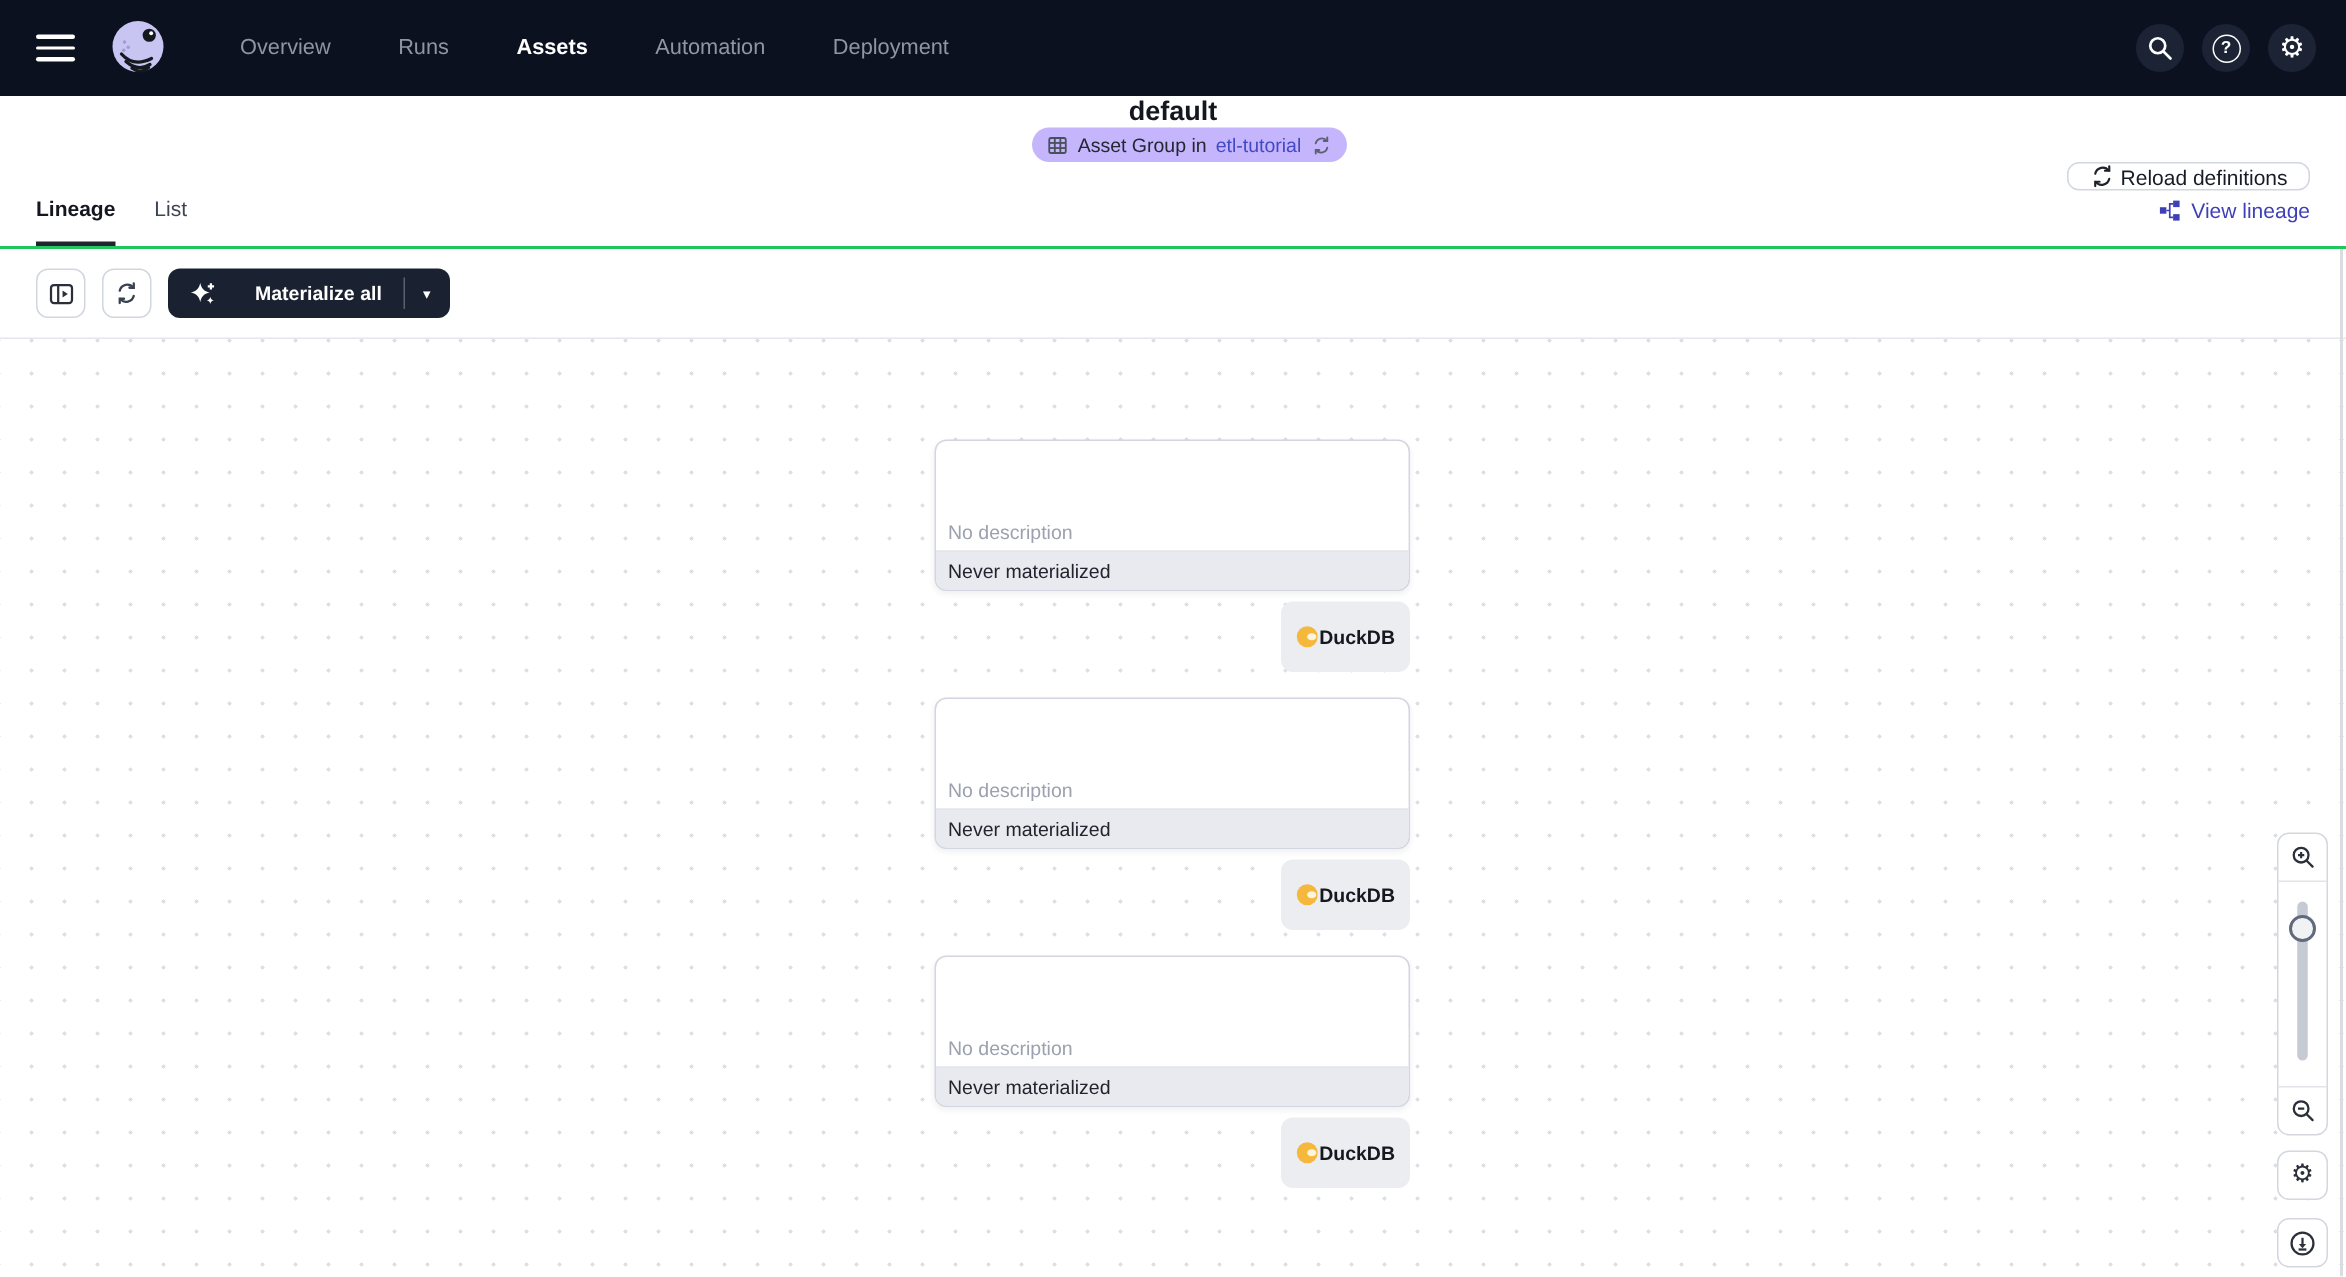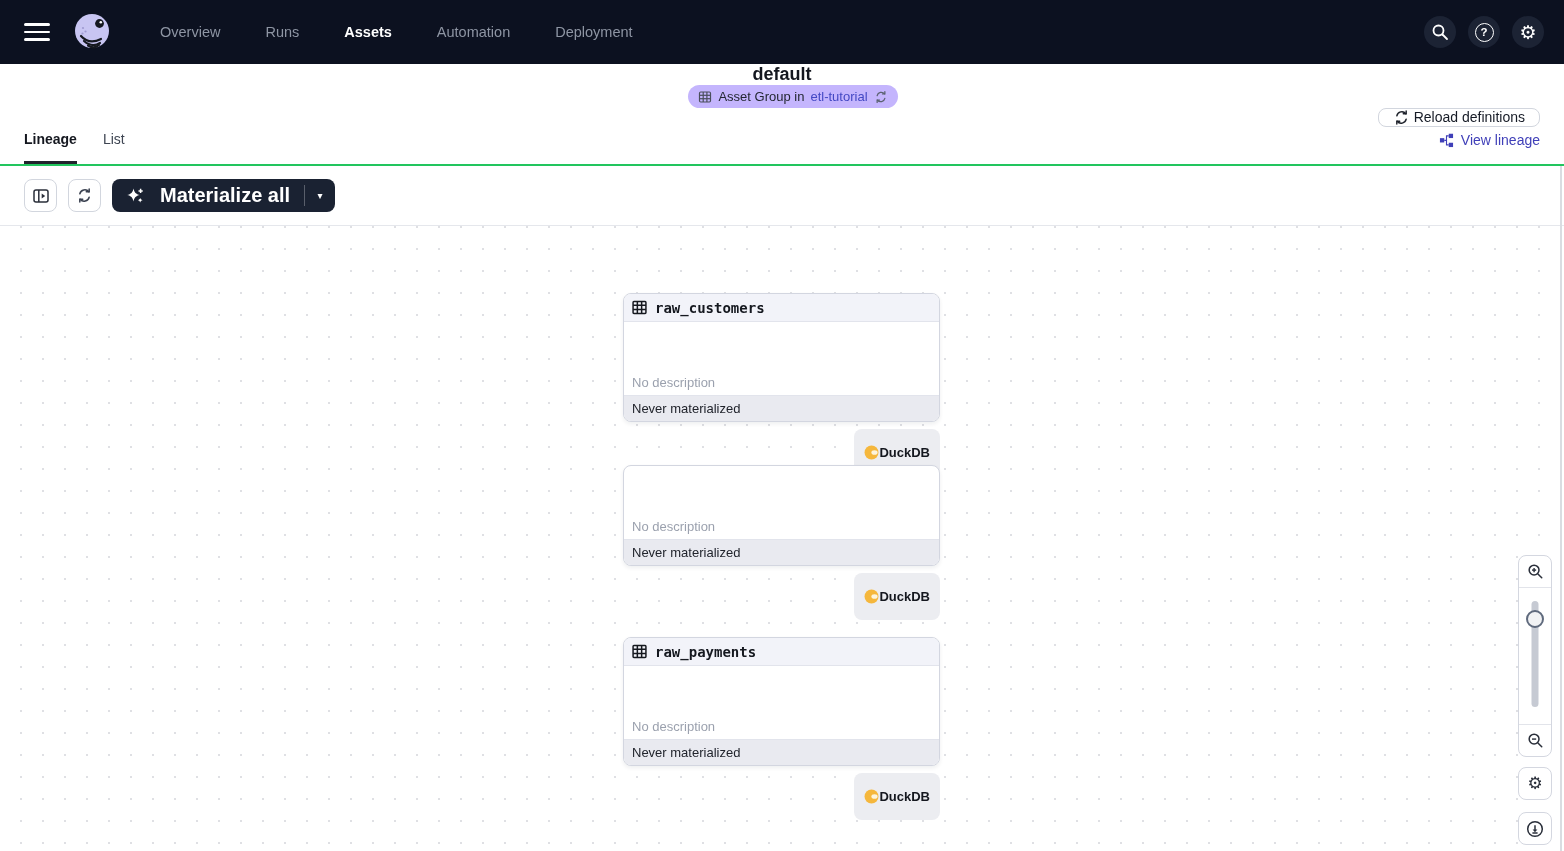--- a/index.html
+++ b/index.html
@@ -17,35 +17,35 @@
   .topnav a.active { color:#ffffff; font-weight:700; }
   .nav-right { margin-left:auto; display:flex; gap:12px; align-items:center; }
   .nav-icon-btn { width:32px; height:32px; border-radius:50%; background:#1C2334; border:none; display:flex; align-items:center; justify-content:center; cursor:pointer; color:#fff; }
   .help-ring { width:19px; height:19px; border:1.8px solid #fff; border-radius:50%; display:flex; align-items:center; justify-content:center; font-size:11.5px; font-weight:700; color:#fff; }
   .gear-glyph { font-size:19px; line-height:1; color:#fff; font-family:"DejaVu Sans", sans-serif; }
   
   .header-row { height:52px; display:flex; align-items:center; padding:0 24px; background:#fff;flex-direction:column; }
   .page-title { font-size:18px; font-weight:700; color:#14171F; }
   .group-badge { margin-left:22px; display:inline-flex; align-items:center; gap:6px; background:#c4b5fd; border-radius:12px; padding:4px 10px; font-size:13px; color:#232732; }
   .group-badge a { color:#4348C4; text-decoration:none; }
-  .reload-btn { margin-left:auto; height:32px; display:inline-flex; gap:4px; background:#fff; border:1px solid #D2D6DE; border-radius:8px; padding:0 14px; font-size:14px; font-weight:500; color:#161B26; cursor:pointer; font-family:inherit; }
+  .reload-btn { margin-left:auto; height:32px; display:inline-flex; align-items:center; gap:4px; background:#fff; border:1px solid #D2D6DE; border-radius:8px; padding:0 14px; font-size:14px; font-weight:500; color:#161B26; cursor:pointer; font-family:inherit; }
   
   .tabs-row { height:50px; display:flex; align-items:center; padding:0 24px; border-bottom:2px solid #22c55e; background:#fff;text-align:right; }
   .tab { height:100%; display:flex; align-items:center; margin-right:26px; font-size:14px; border-bottom:3px solid transparent; cursor:pointer; }
   .tab.active { color:#14171F; font-weight:700; border-bottom-color:#21242C; }
   .tab.inactive { color:#3E4552; font-weight:500; }
   .view-lineage { margin-left:auto; display:inline-flex; align-items:center; gap:7px; color:#3F3FB8; font-size:14px; text-decoration:none; cursor:pointer; }
   
   .toolbar { height:60px; display:flex; align-items:center; gap:11px; padding:0 16px 0 24px; border-bottom:1px solid #E5E7EC; background:#fff; }
   .sq-btn { width:33px; height:33px; border:1px solid #D2D6DE; border-radius:8px; background:#fff; display:flex; align-items:center; justify-content:center; cursor:pointer; color:#3A4150; flex:0 0 auto; }
   .search-box { flex:1; height:33px; border:1px solid #D2D6DE; border-radius:8px; display:flex; align-items:center; gap:8px; padding:0 10px; background:#fff; }
   .search-box input { flex:1; border:none; outline:none; font-family:"DejaVu Sans Mono", monospace; font-size:14px; color:#1E222B; background:transparent; }
   .search-box input::placeholder { color:#8A93A1; }
   .mat-btn { height:33px; display:flex; align-items:stretch; background:#1A2232; border-radius:8px; color:#fff; overflow:hidden; flex:0 0 auto; cursor:pointer; }
-  .mat-main { display:flex; align-items:center; gap:16px; padding:16px 14px; font-size:20px; font-weight:600; border:none; background:transparent; color:#fff; cursor:pointer; font-family:inherit; }
+  .mat-main { display:flex; align-items:center; gap:26px; padding:16px 14px; font-size:13px; font-weight:600; border:none; background:transparent; color:#fff; cursor:pointer; font-family:inherit; }
   .mat-divider { width:1px; background:rgba(255,255,255,0.28); margin:6px 0; }
   .mat-caret { width:30px; display:flex; align-items:center; justify-content:center; font-size:10px; border:none; background:transparent; color:#fff; cursor:pointer; }
   
   .canvas { position:relative; height:625px; overflow:hidden; background-color:#ffffff;
     background-image:radial-gradient(circle, #DFE0E4 1.3px, transparent 1.4px);
     background-size:22px 22px; background-position:10px 12px; }
   .asset-node { position:absolute; left:623px; width:317px; }
   .asset-card { border:1px solid #D3D6E0; border-radius:8px; background:#fff; overflow:hidden; box-shadow:0 2px 4px rgba(16,24,40,0.07); cursor:pointer; }
   .asset-card-header { height:28px; display:flex; align-items:center; gap:8px; background:#F2F3F9; padding:0 8px; border-bottom:1px solid #E2E4EC; font-family:"DejaVu Sans Mono", monospace; font-size:14px; font-weight:700; color:#15181F; }
   .asset-card-desc { height:25px; display:flex; align-items:center; padding:0 8px; font-size:13px; color:#9BA1AE; background:#fff;margin-top:48px; }
@@ -187,30 +187,20 @@
     <button class="mat-caret">
         <span>▾</span>
       </button>
   </div>
 </div>
 
 <div class="canvas">
 
   <div class="asset-node" style="top:67px">
     <div class="asset-card">
-      <div class="asset-card-header">
-        <svg width="15" height="15" viewBox="0 0 14 14">
-            <rect x="1" y="1.5" width="12" height="11" rx="0.8" stroke="#15181F" stroke-width="1.4" fill="none"></rect>
-            <line x1="1" y1="5" x2="13" y2="5" stroke="#15181F" stroke-width="1.4"></line>
-            <line x1="1" y1="8.8" x2="13" y2="8.8" stroke="#15181F" stroke-width="1.4"></line>
-            <line x1="5" y1="1.5" x2="5" y2="12.5" stroke="#15181F" stroke-width="1.4"></line>
-            <line x1="9" y1="1.5" x2="9" y2="12.5" stroke="#15181F" stroke-width="1.4"></line>
-          </svg>
-        <span>raw_customers</span>
-      </div>
       <div class="asset-card-desc">No description</div>
       <div class="asset-card-status">Never materialized</div>
     </div>
     <div class="asset-badges">
       <span class="kind-badge">
         <svg width="15" height="15" viewBox="0 0 14 14">
             <circle cx="7" cy="7" r="6.5" fill="#F5B73C"></circle>
             <ellipse cx="9.8" cy="7" rx="2.9" ry="2.2" fill="#FDF4DC"></ellipse>
           </svg>
         <span>DuckDB</span>
@@ -229,30 +219,20 @@
             <circle cx="7" cy="7" r="6.5" fill="#F5B73C"></circle>
             <ellipse cx="9.8" cy="7" rx="2.9" ry="2.2" fill="#FDF4DC"></ellipse>
           </svg>
         <span>DuckDB</span>
       </span>
     </div>
   </div>
 
   <div class="asset-node" style="top:411px">
     <div class="asset-card">
-      <div class="asset-card-header">
-        <svg width="15" height="15" viewBox="0 0 14 14">
-            <rect x="1" y="1.5" width="12" height="11" rx="0.8" stroke="#15181F" stroke-width="1.4" fill="none"></rect>
-            <line x1="1" y1="5" x2="13" y2="5" stroke="#15181F" stroke-width="1.4"></line>
-            <line x1="1" y1="8.8" x2="13" y2="8.8" stroke="#15181F" stroke-width="1.4"></line>
-            <line x1="5" y1="1.5" x2="5" y2="12.5" stroke="#15181F" stroke-width="1.4"></line>
-            <line x1="9" y1="1.5" x2="9" y2="12.5" stroke="#15181F" stroke-width="1.4"></line>
-          </svg>
-        <span>raw_payments</span>
-      </div>
       <div class="asset-card-desc">No description</div>
       <div class="asset-card-status">Never materialized</div>
     </div>
     <div class="asset-badges">
       <span class="kind-badge">
         <svg width="15" height="15" viewBox="0 0 14 14">
             <circle cx="7" cy="7" r="6.5" fill="#F5B73C"></circle>
             <ellipse cx="9.8" cy="7" rx="2.9" ry="2.2" fill="#FDF4DC"></ellipse>
           </svg>
         <span>DuckDB</span>

